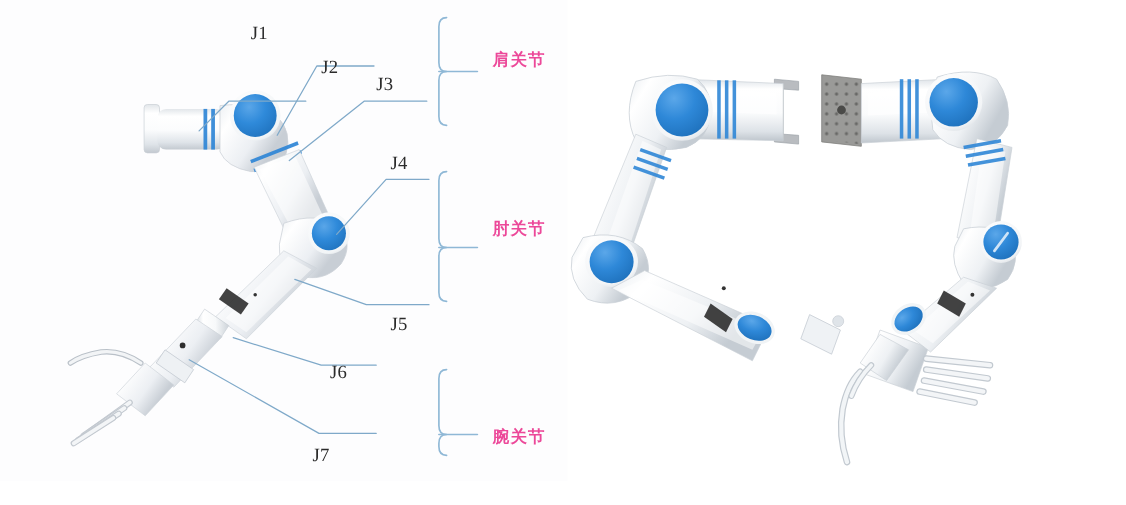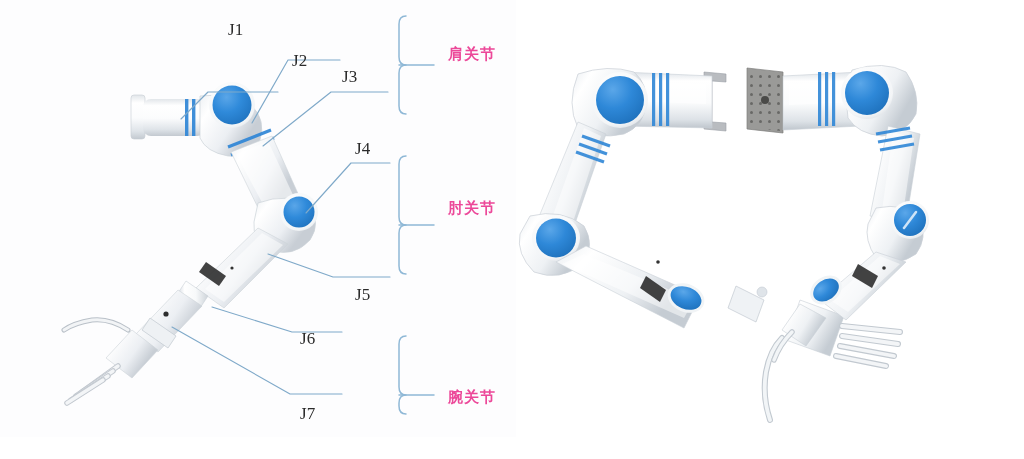--- a/index.html
+++ b/index.html
@@ -363,19 +363,19 @@
       </g>
     </g>
   </svg>
 
   <div class="jlabel" style="left:228px;top:21px;">J1</div>
   <div class="jlabel" style="left:292px;top:52px;">J2</div>
   <div class="jlabel" style="left:342px;top:68px;">J3</div>
   <div class="jlabel" style="left:355px;top:140px;">J4</div>
   <div class="jlabel" style="left:355px;top:286px;">J5</div>
   <div class="jlabel" style="left:300px;top:330px;">J6</div>
-  <div class="jlabel" style="left:300px;top:405px;">J7</div>
+  <div class="jlabel" style="left:284px;top:405px;">J7</div>
 
   <div class="cnlabel" style="left:448px;top:47px;">肩关节</div>
   <div class="cnlabel" style="left:448px;top:201px;">肘关节</div>
   <div class="cnlabel" style="left:448px;top:374px;margin-top:16px;">腕关节</div>
 
 </div>
 
 </body></html>

